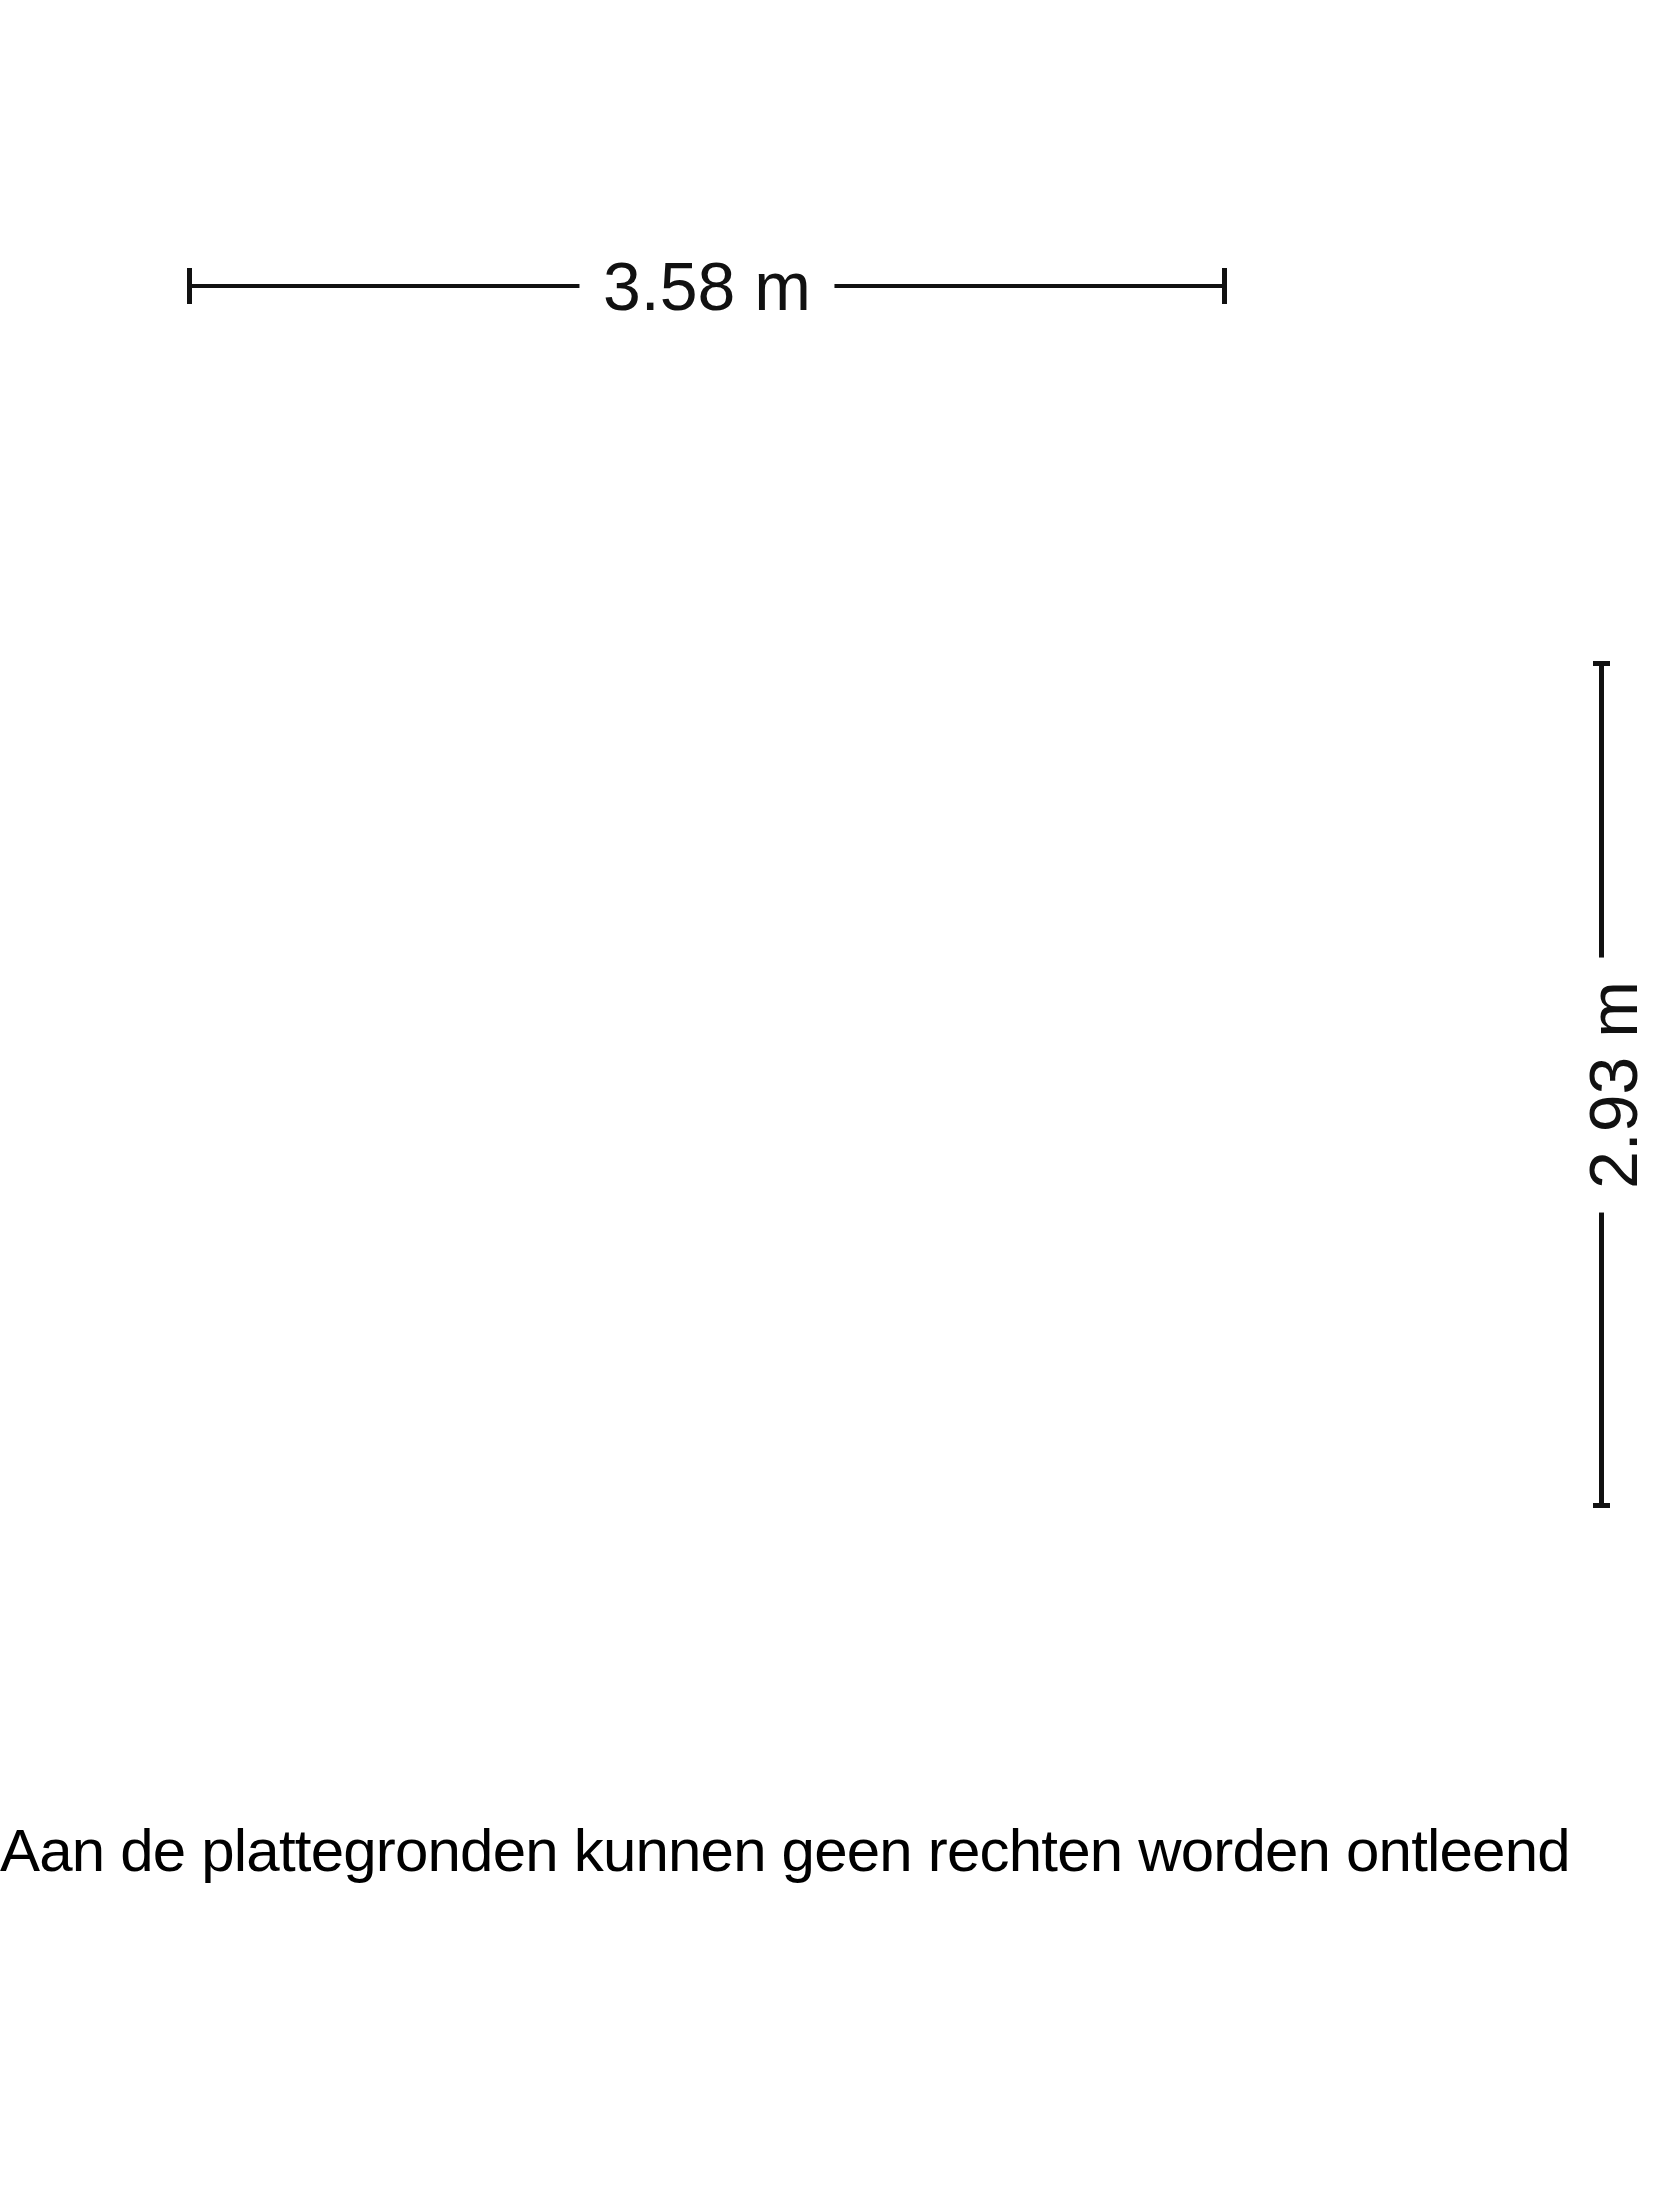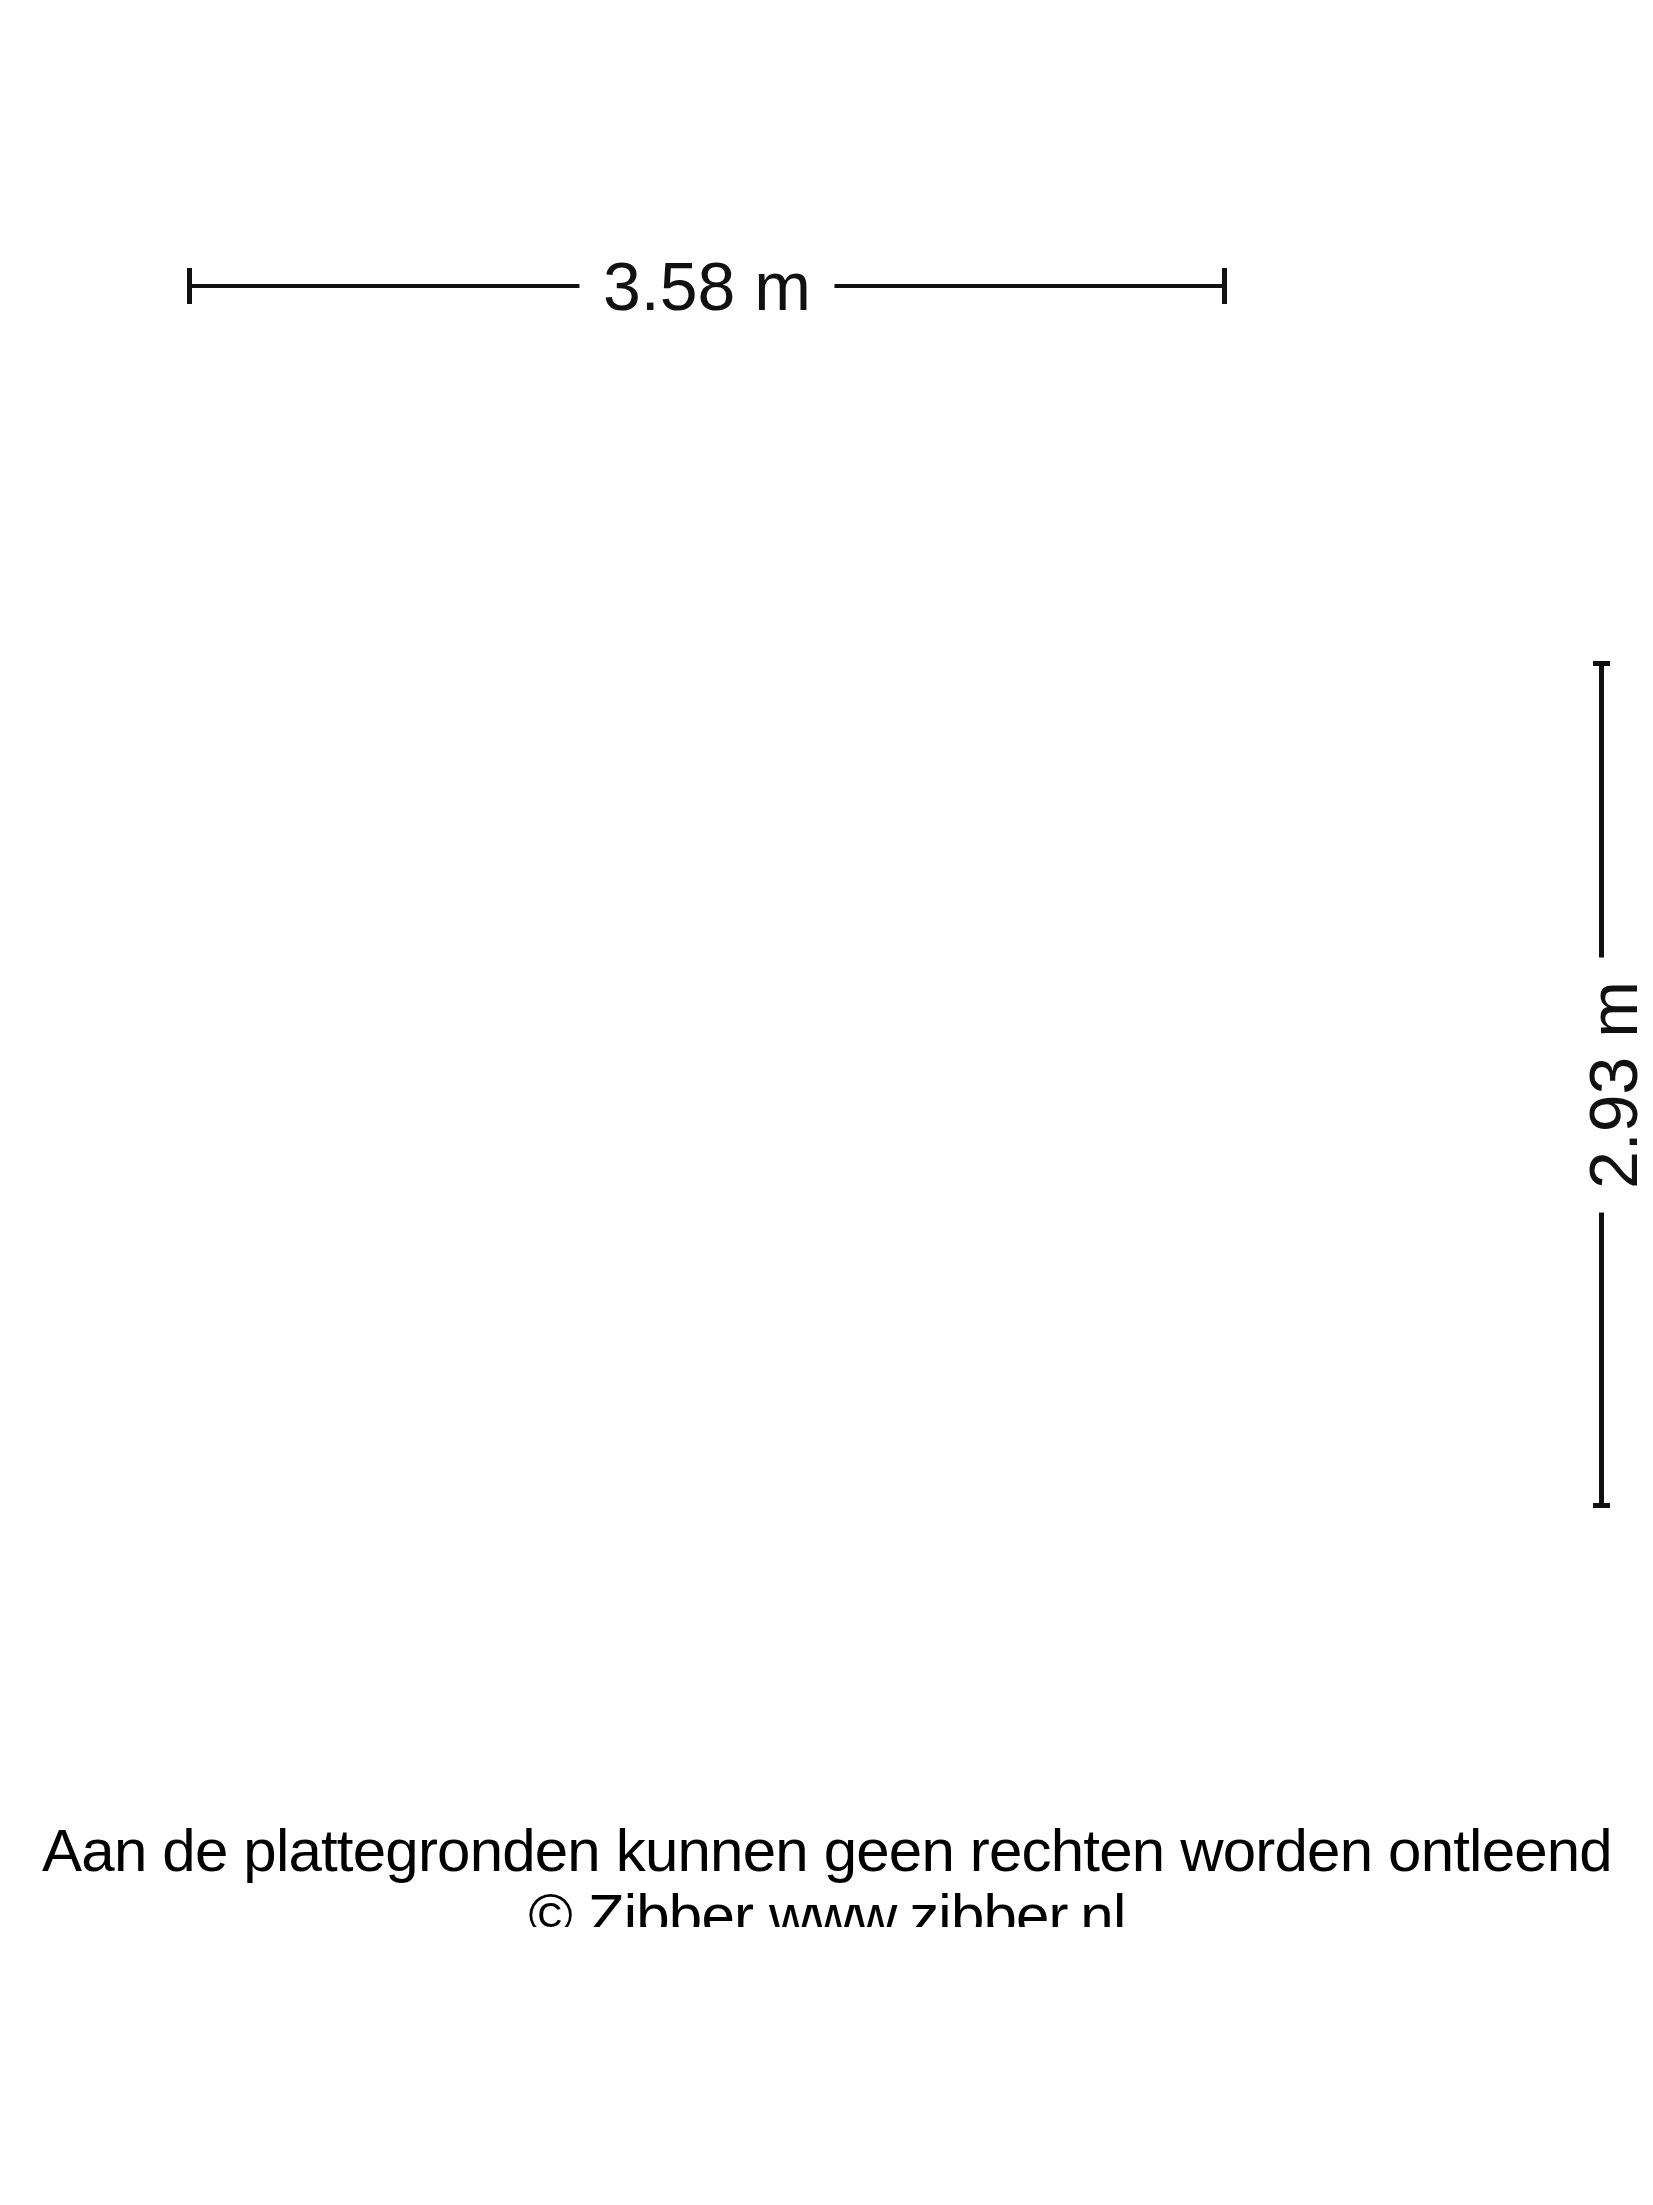--- a/index.html
+++ b/index.html
@@ -54,21 +54,21 @@
   .dim-right .line{position:absolute;left:6.3px;top:0;bottom:0;width:4.7px;background:#111;}
   .dim-right .cap-t{position:absolute;left:0;top:0;width:17.3px;height:4.7px;background:#111;}
   .dim-right .cap-b{position:absolute;left:0;bottom:0;width:17.3px;height:4.7px;background:#111;}
   .dim-right .label{
     position:absolute;left:calc(50% + 11px);top:50%;
     transform:translate(-50%,-50%) rotate(-90deg);
     background:#fff;padding:0 23.6px;font-size:68px;white-space:nowrap;
   }
   
   .footer{
-    position:absolute;left:0;right:0;top:1818px;text-align:center;
+    position:absolute;left:0;right:0;top:1818px;
     font-size:60px;line-height:65px;color:#000;letter-spacing:-0.8px;
   }
 </style>
 </head>
 <body>
 
 <div id="canvas">
 
   <div class="dim dim-top">
     <div class="line"></div>
@@ -80,17 +80,16 @@
 
   <div class="dim dim-right">
     <div class="line"></div>
     <div class="cap-t"></div>
     <div class="cap-b"></div>
     <div class="label">2.93 m</div>
   </div>
 
   <div class="footer">
     <div>Aan de plattegronden kunnen geen rechten worden ontleend</div>
-    <div>© Zibber www.zibber.nl</div>
   </div>
 
 </div>
 
 
 </body></html>

